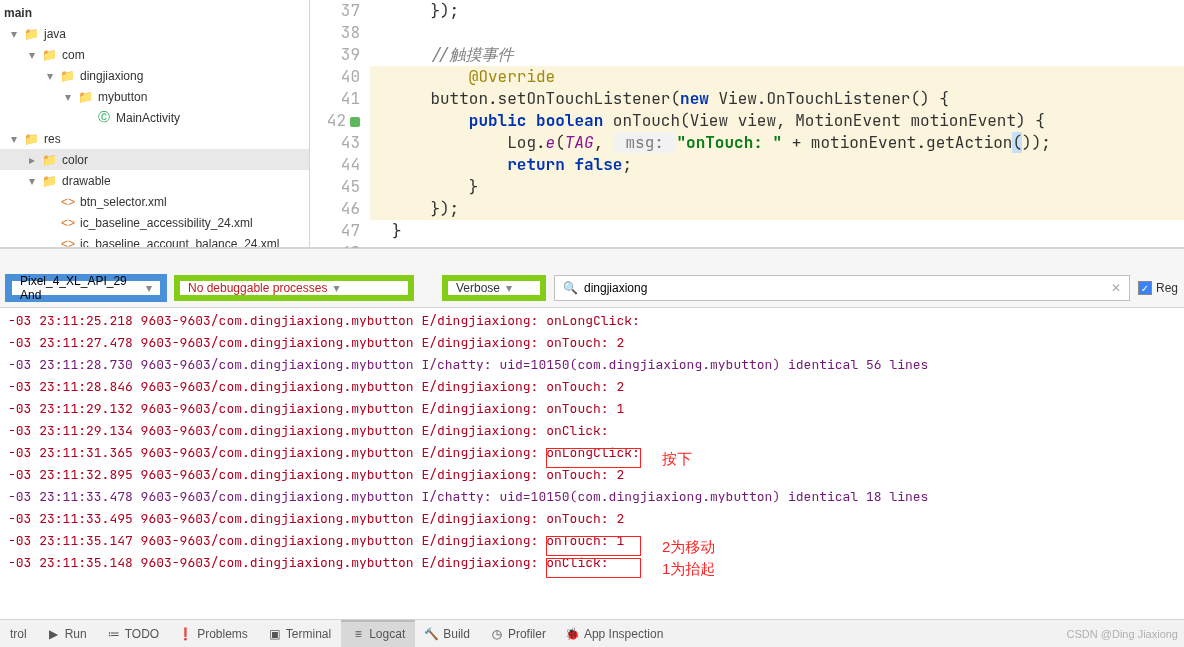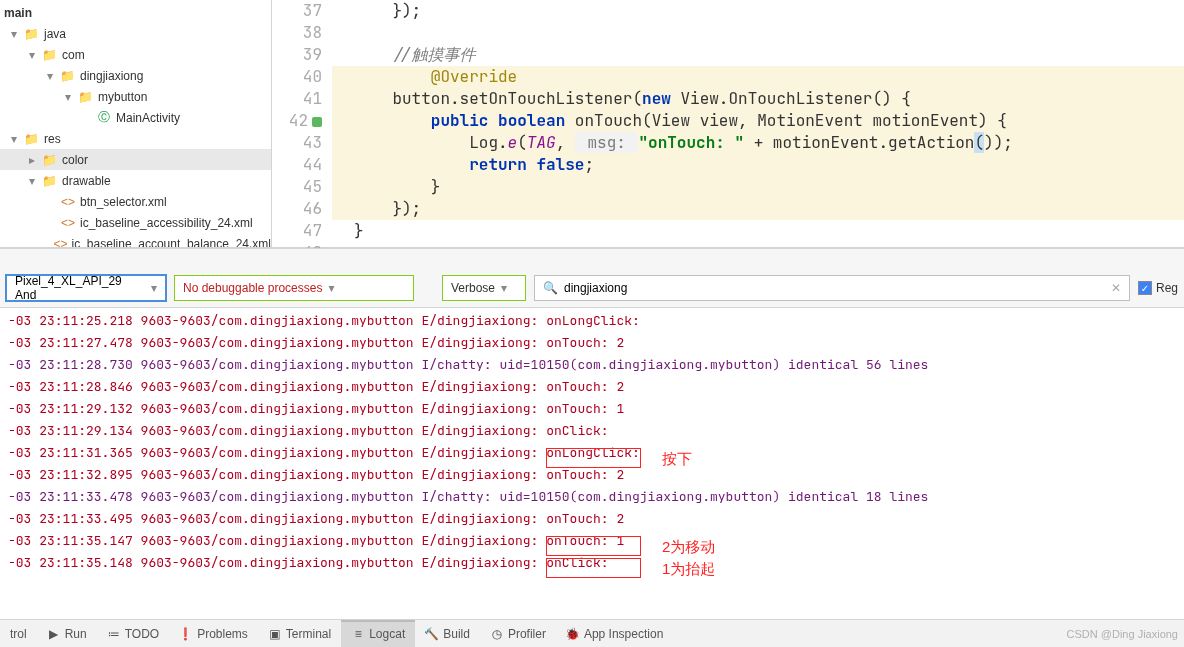--- a/index.html
+++ b/index.html
@@ -1,19 +1,19 @@
 <!DOCTYPE html>
 <html><head>
 <meta charset="utf-8">
 <style>
   * { box-sizing: border-box; margin: 0; padding: 0; }
   body { font-family: -apple-system, "Segoe UI", Arial, sans-serif; font-size: 12px; color: #333; background: #fff; width: 1184px; height: 647px; overflow: hidden; display: flex; flex-direction: column; }
 
   .top { display: flex; height: 248px; border-bottom: 1px solid #d4d4d4; }
-  .tree { width: 272px; background: #fff; border-right: 1px solid #d4d4d4; padding-top: 2px; overflow: hidden; }
+  .tree { width: 310px; background: #fff; border-right: 1px solid #d4d4d4; padding-top: 2px; overflow: hidden; }
   .tree-row { display: flex; align-items: center; height: 21px; padding-left: 4px; gap: 4px; cursor: default; }
   .tree-arrow { width: 12px; text-align: center; color: #888; }
   .tree-icon { width: 16px; text-align: center; }
   .tree-label { white-space: nowrap; }
   .bold { font-weight: bold; }
 
   .editor { flex: 1; display: flex; background: #fff; font-family: "Consolas","JetBrains Mono","Menlo",monospace; font-size: 16px; line-height: 22px; }
   .gutter { width: 60px; text-align: right; padding-right: 10px; color: #aaa; background: #fff; user-select: none; }
   .gutter-row { height: 22px; }
   .gutter-row .mark { display:inline-block; width:10px; height:10px; background:#5cb85c; margin-left:4px; vertical-align:middle; border-radius:2px; }
@@ -22,26 +22,26 @@
   .c-comment { color: #808080; font-style: italic; }
   .c-kw { color: #0033b3; font-weight: bold; }
   .c-str { color: #067d17; font-weight: bold; }
   .c-field { color: #871094; font-style: italic; }
   .c-ann { color: #9e880d; }
   .c-bg-y { background: #fcf5dd; }
   .c-msg { background:#f2f2f2; color:#7c7c7c; padding:0 3px; border-radius:3px; }
   .c-paren-hl { background:#c8e0f4; }
 
   .toolbar { background: #f6f6f6; border-top: 1px solid #d4d4d4; border-bottom: 1px solid #d4d4d4; padding: 26px 6px 6px 6px; display: flex; align-items: center; gap: 8px; }
-  .dropdown { height: 26px; background: #fff; border: 1px solid #84cc16; display: flex; align-items: center; padding: 0 8px; gap: 6px; font-size: 12px; }
+  .dropdown { height: 26px; background: #fff; border: 6px solid #84cc16; display: flex; align-items: center; padding: 0 8px; gap: 6px; font-size: 12px; }
   .dropdown.selected { border-color: #4a90d9; box-shadow: 0 0 0 1px #4a90d9; }
   .dropdown-arrow { color: #888; }
   .dd1 { width: 160px; color:#000; }
   .dd2 { width: 240px; color: #c02020; }
-  .dd3 { width: 84px; }
+  .dd3 { width: 104px; }
   .search-box { flex: 1; display: flex; align-items: center; border: 1px solid #c0c0c0; height: 26px; padding: 0 8px; background: #fff; gap: 6px; }
   .search-box input { border: none; outline: none; flex: 1; font-size: 12px; }
   .search-clear { color: #aaa; cursor: pointer; }
   .chk { display:flex; align-items:center; gap:4px; }
   .chk-box { width:14px; height:14px; border:1px solid #888; background:#3b82f6; display:flex; align-items:center; justify-content:center; color:#fff; font-size:10px; }
 
   .log { flex: 1; background: #fff; font-family: "Consolas","JetBrains Mono","Menlo",monospace; font-size: 13px; line-height: 22px; padding: 2px 8px; overflow: hidden; position:relative; }
   .log-line { white-space: pre; color: #b00020; }
   .log-line.info { color: #701a75; }
   .ann-box { position:absolute; border:1px solid #f22; padding:0 4px; }

